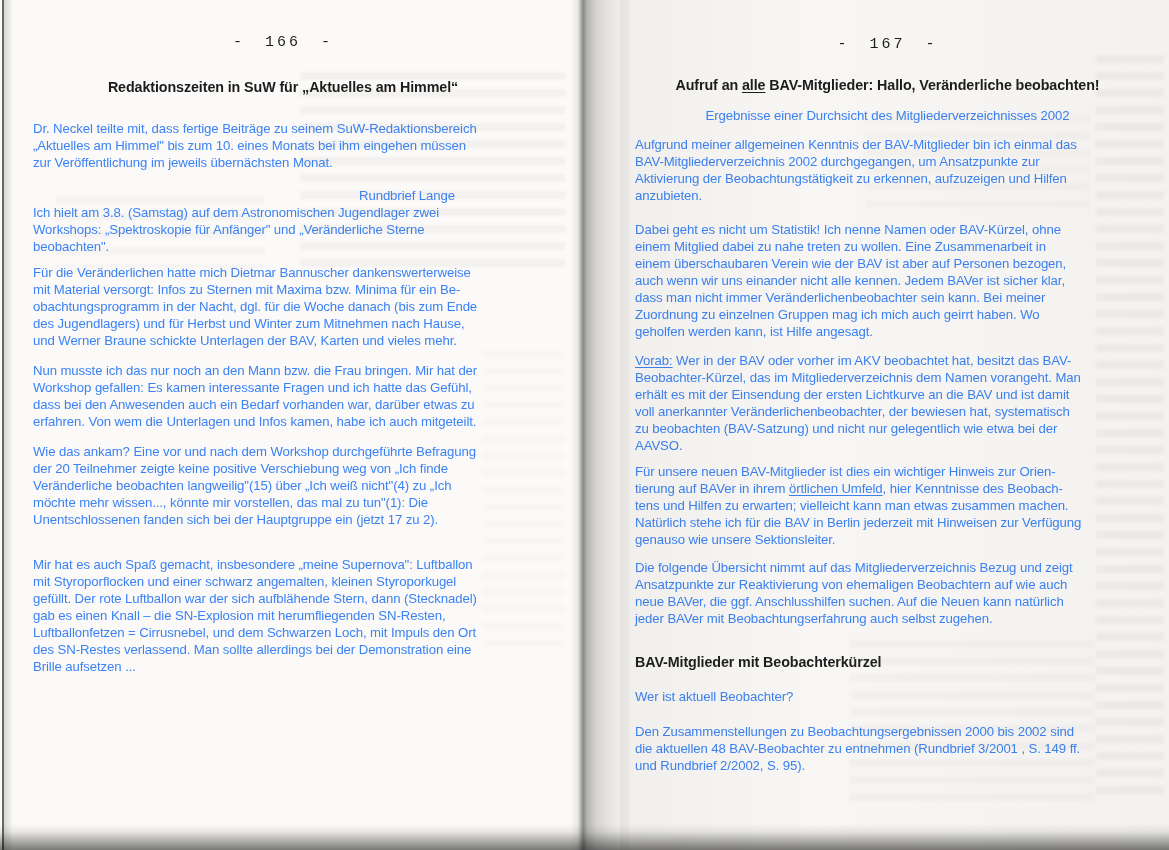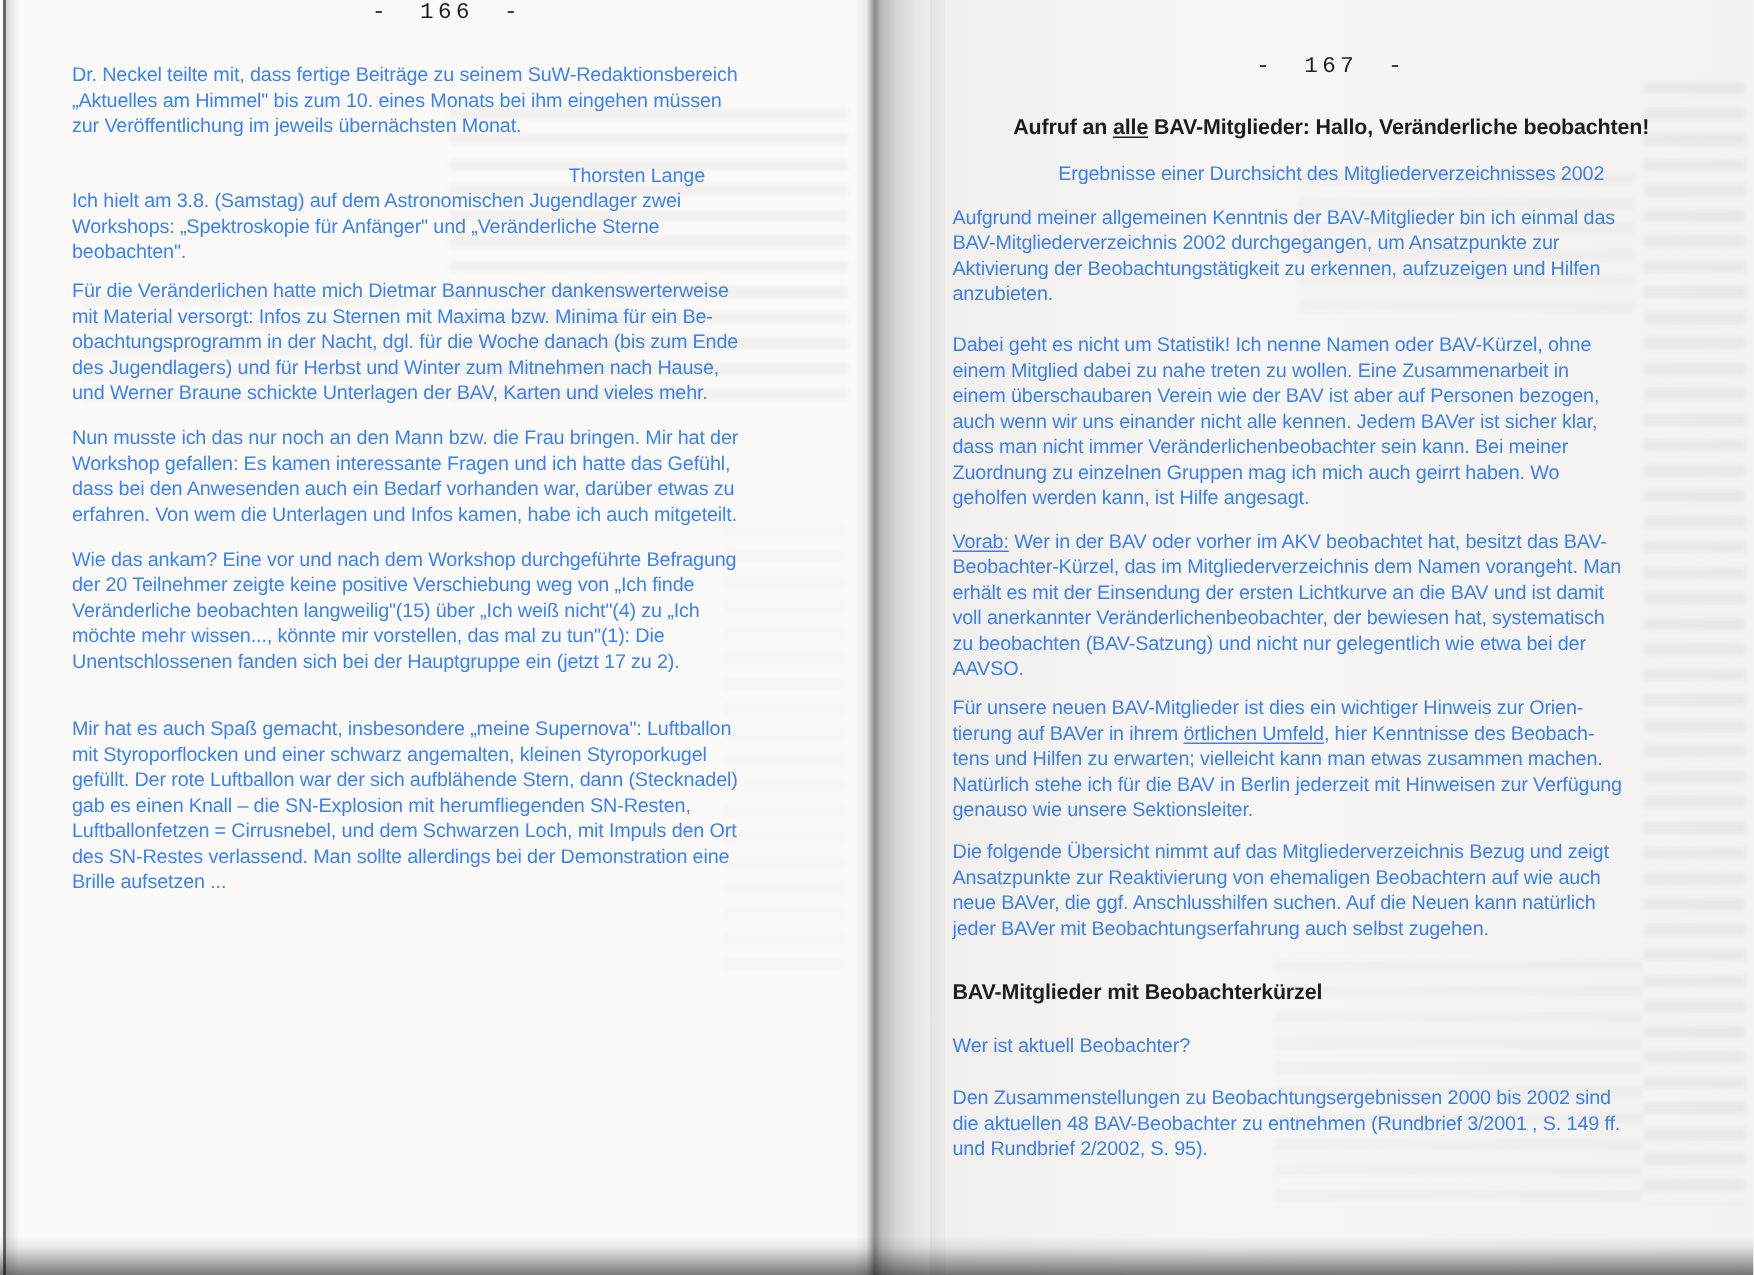--- a/index.html
+++ b/index.html
@@ -5,21 +5,21 @@
   html,body{margin:0;padding:0;}
   body{
     width:1169px;height:850px;
     background:#fbfaf8;
     font-family:"Liberation Sans", sans-serif;
     position:relative;overflow:hidden;
   }
   .scan{position:absolute;inset:0;}
   
   .page{position:absolute;top:0;}
-  .page.left{left:48px;width:500px;}
+  .page.left{left:33px;width:500px;padding-top:34px;}
   .page.right{left:635px;width:505px;padding-top:36px;}
   .para{
     font-size:13.2px;line-height:17px;color:#3b82f6;
     white-space:pre-line;letter-spacing:-0.1px;margin:0;
   }
   .h{
     font-weight:bold;font-size:14.3px;line-height:17px;color:#1c1c1c;
     white-space:pre-line;letter-spacing:-0.1px;margin:0;
   }
   .center{text-align:center;}
@@ -52,26 +52,27 @@
   }
 </style>
 </head>
 <body>
 
 <div class="scan">
 
   <div class="page left">
     <div class="pagenum">- 166 -</div>
 
+    <div class="h center" style="margin-top:28px">Redaktionszeiten in SuW  für „Aktuelles am Himmel“</div>
 
     <div class="para" style="margin-top:24px">Dr. Neckel teilte mit, dass fertige Beiträge zu seinem SuW-Redaktionsbereich
 „Aktuelles am Himmel" bis zum 10. eines Monats bei ihm eingehen müssen
 zur Veröffentlichung im jeweils übernächsten Monat.</div>
 
-    <div class="para sig" style="margin-top:16px">Thorsten Lange</div>
+    <div class="para sig" style="margin-top:16px">Rundbrief Lange</div>
 
 
 
     <div class="para" style="">Ich hielt am 3.8. (Samstag) auf dem Astronomischen Jugendlager zwei
 Workshops: „Spektroskopie für Anfänger" und „Veränderliche Sterne
 beobachten".</div>
 
     <div class="para" style="margin-top:9px">Für die Veränderlichen hatte mich Dietmar Bannuscher dankenswerterweise
 mit Material versorgt: Infos zu Sternen mit Maxima bzw. Minima für ein Be-
 obachtungsprogramm in der Nacht, dgl. für die Woche danach (bis zum Ende

